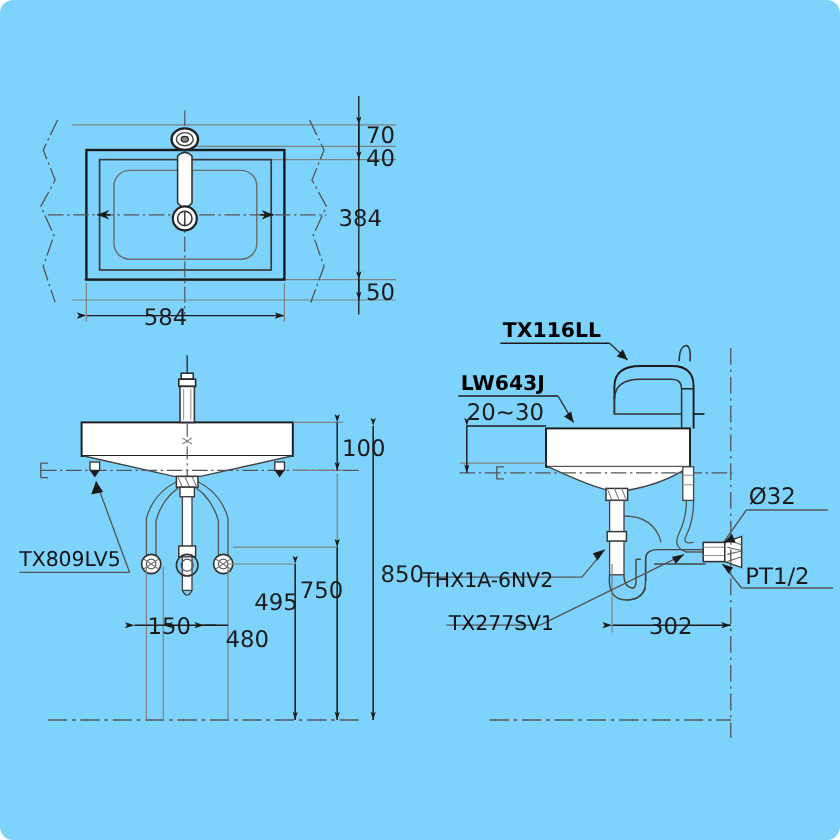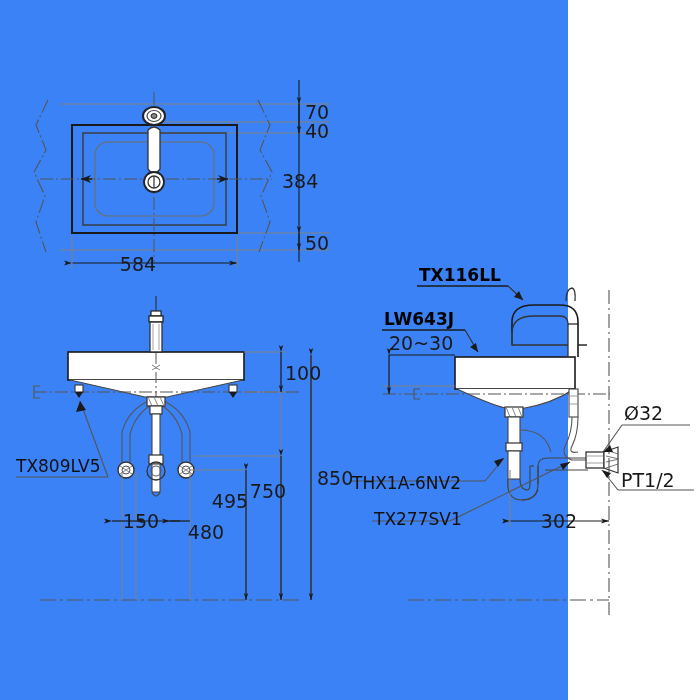--- a/index.html
+++ b/index.html
@@ -1,18 +1,18 @@
 <!DOCTYPE html>
 <html><head>
 <meta charset="utf-8">
 <style>
   html,body{margin:0;padding:0;background:#ffffff;}
   body{width:700px;height:700px;overflow:hidden;
        font-family:"DejaVu Sans","Liberation Sans",sans-serif;}
-  #stage{position:relative;width:568px;height:700px;background:#3b82f6;}
+  #stage{position:relative;width:700px;height:700px;background:#7dd3fc;border-radius:11px;}
   svg{display:block;}
   .dimtxt{font-family:"DejaVu Sans","Liberation Sans",sans-serif;font-size:19px;fill:#1a1a1a;}
   .lbl{font-family:"DejaVu Sans","Liberation Sans",sans-serif;font-size:17px;font-weight:bold;fill:#000;}
   .lblreg{font-family:"DejaVu Sans","Liberation Sans",sans-serif;font-size:17px;fill:#111;}
 </style>
 </head>
 <body>
 
 <div id="stage">
 <svg width="700" height="700" viewBox="0 0 700 700">

